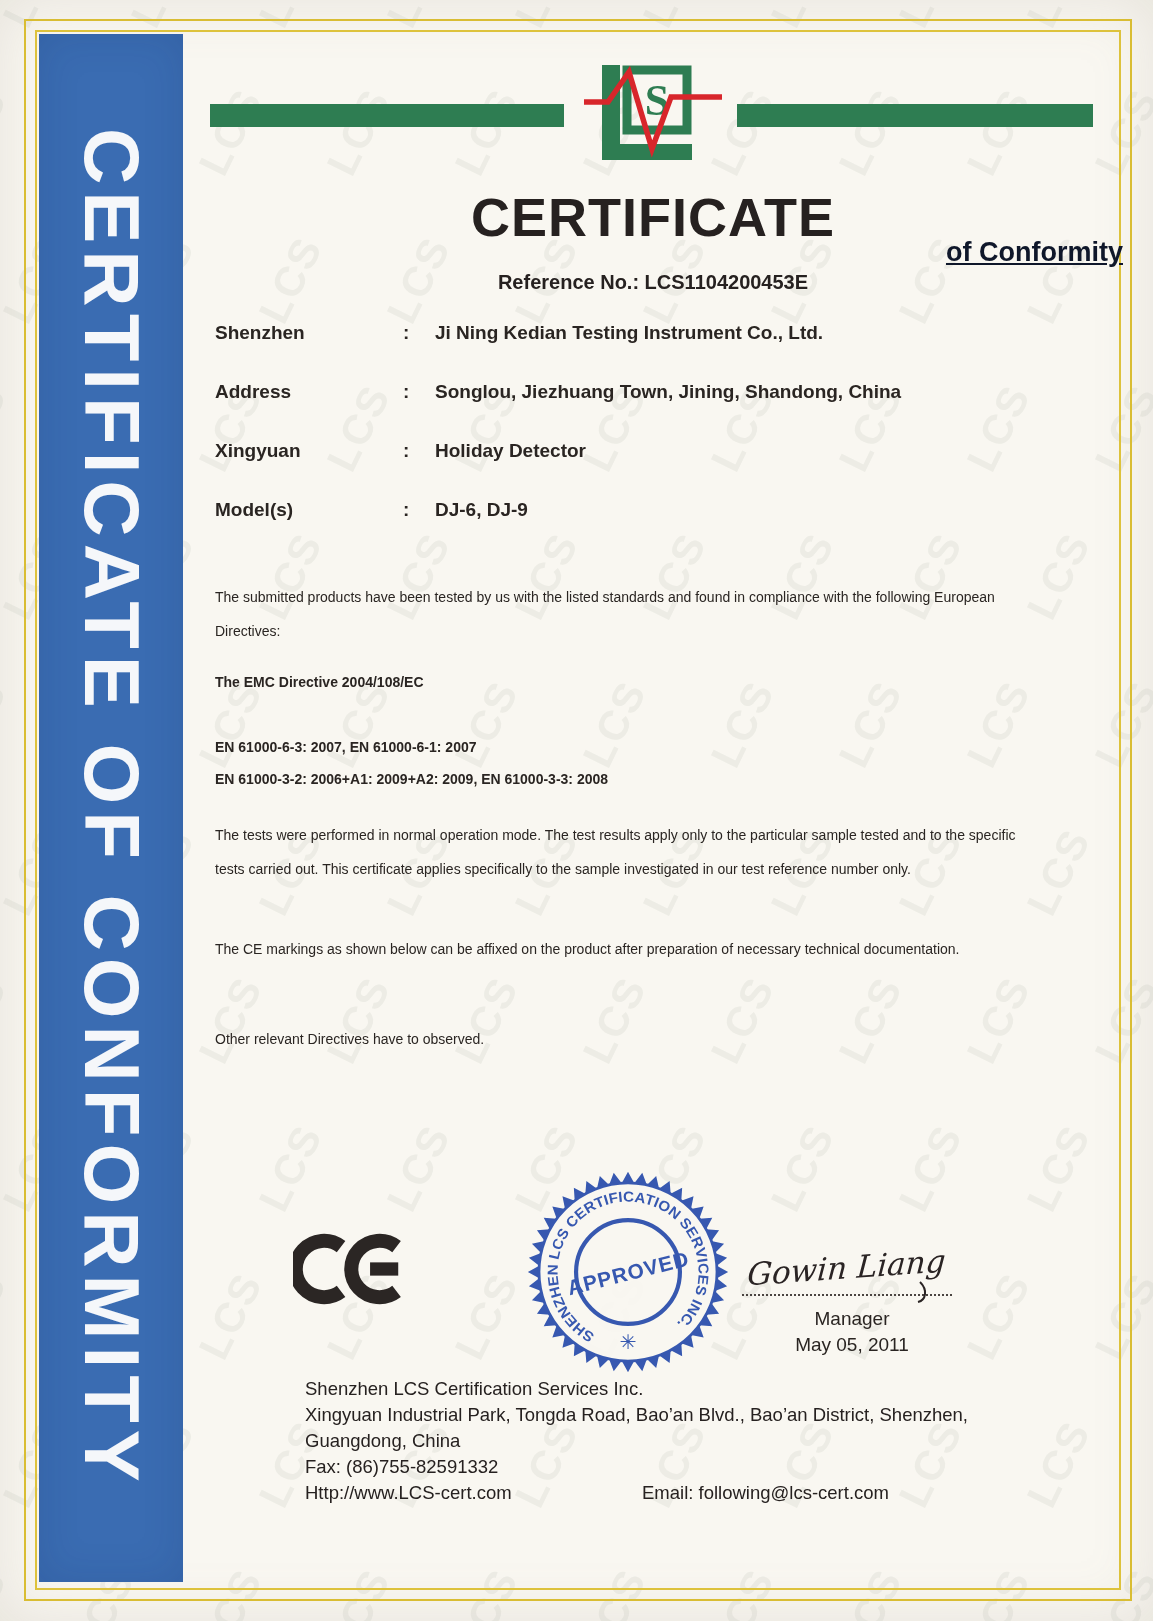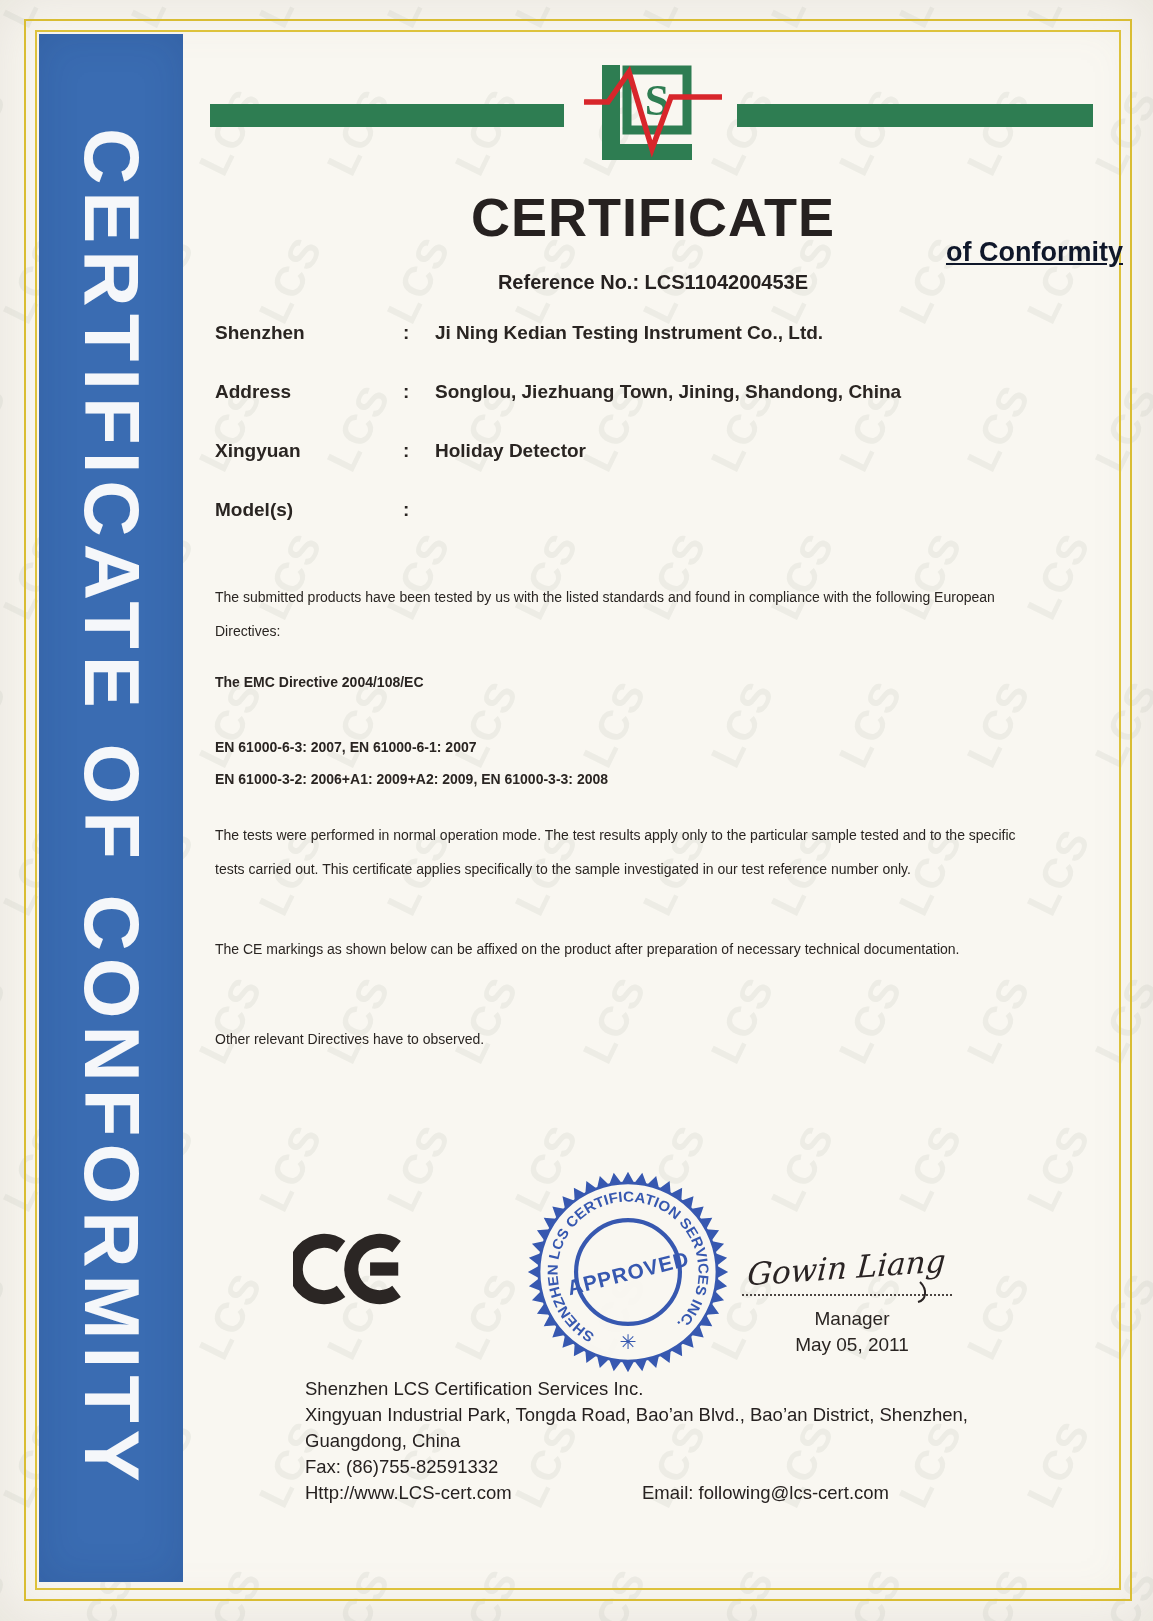--- a/index.html
+++ b/index.html
@@ -233,20 +233,21 @@
       <span class="val">Songlou, Jiezhuang Town, Jining, Shandong, China</span>
     </div>
     <div class="frow">
       <span class="lbl">Xingyuan</span>
       <span class="sep">:</span>
       <span class="val">Holiday Detector</span>
     </div>
     <div class="frow">
       <span class="lbl">Model(s)</span>
       <span class="sep">:</span>
+      <span class="val">DJ-6, DJ-9</span>
     </div>
   </div>
 
   <div class="para" id="p-intro">The submitted products have been tested by us with the listed standards and found in compliance with the following European Directives:</div>
   <div class="para b" id="p-directive">The EMC Directive 2004/108/EC</div>
   <div class="para b" id="p-std">
     <div>EN 61000-6-3: 2007, EN 61000-6-1: 2007</div>
     <div>EN 61000-3-2: 2006+A1: 2009+A2: 2009, EN 61000-3-3: 2008</div>
   </div>
   <div class="para" id="p-ce">The CE markings as shown below can be affixed on the product after preparation of necessary technical documentation.</div>

